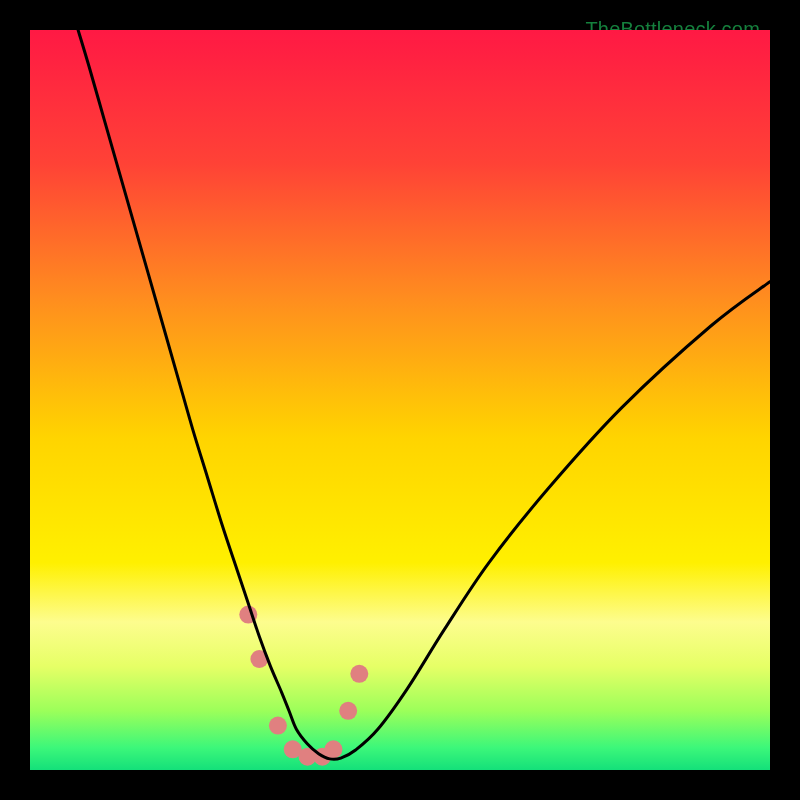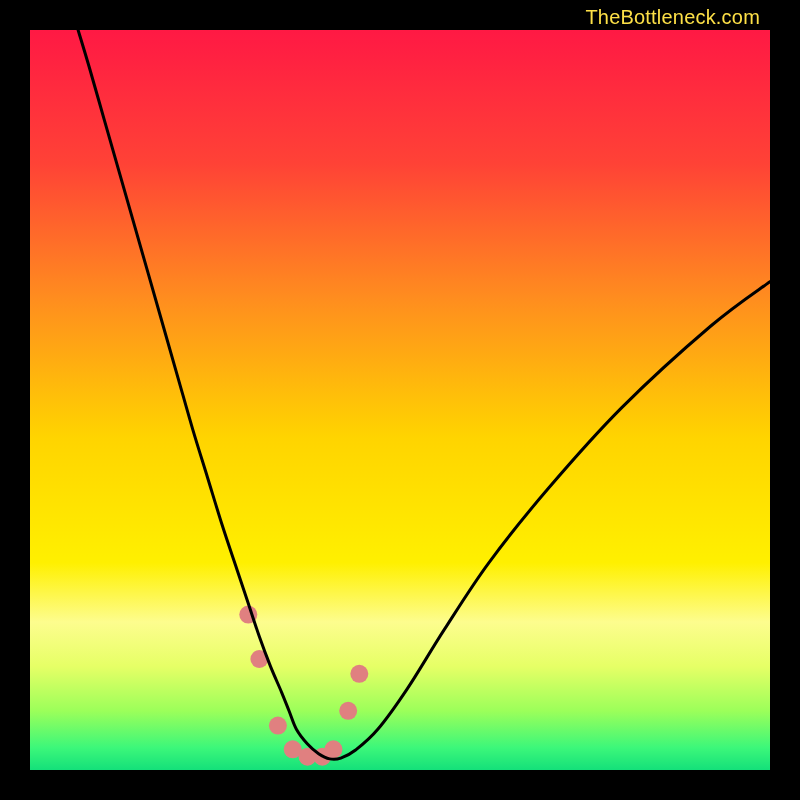--- a/index.html
+++ b/index.html
@@ -1,17 +1,17 @@
 <!DOCTYPE html>
 <html><head>
 <meta charset="utf-8">
 <style>
   html,body{margin:0;padding:0;width:800px;height:800px;background:#000;overflow:hidden}
   .frame{position:absolute;left:30px;top:30px;width:740px;height:740px;}
-  .watermark{position:absolute;right:40px;top:6px;color:#fde047;font:500 20px Arial,Helvetica,sans-serif;letter-spacing:0.2px}
+  .watermark{position:absolute;right:40px;top:18px;color:#15803d;font:500 20px Arial,Helvetica,sans-serif;letter-spacing:0.2px}
   svg{display:block}
 </style>
 </head>
 <body>
 
 <div class="watermark">TheBottleneck.com</div>
 
 <div class="frame">
   <svg width="740" height="740" viewBox="0 0 740 740" preserveAspectRatio="none">
     <defs>

